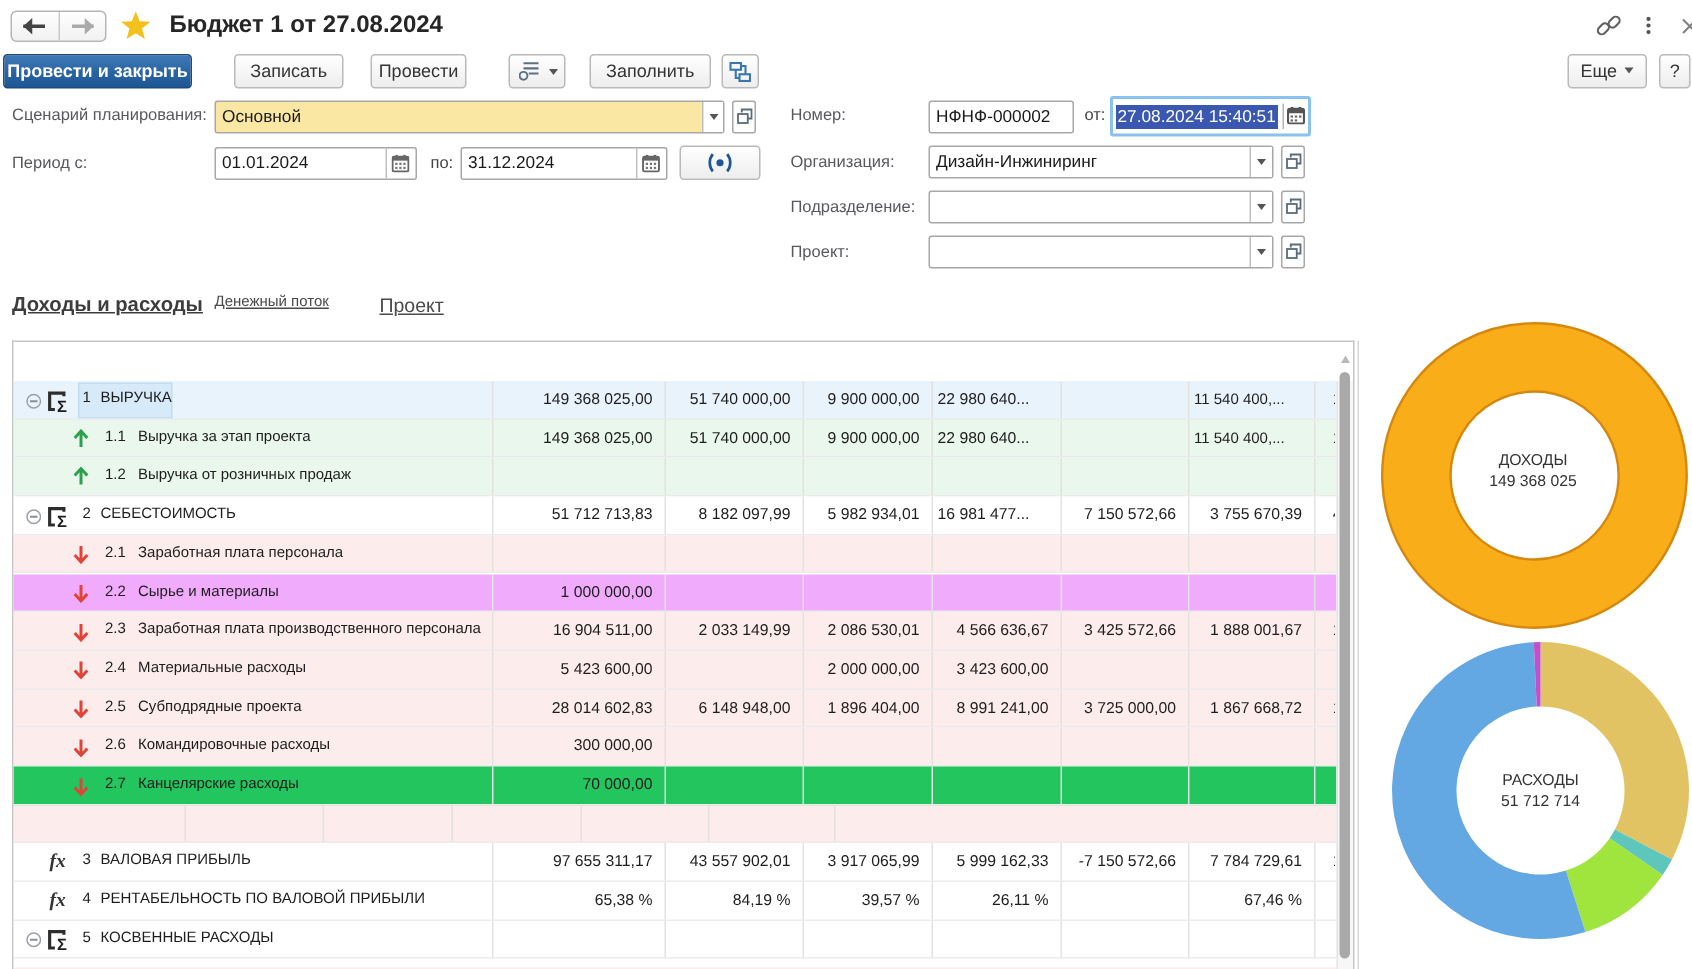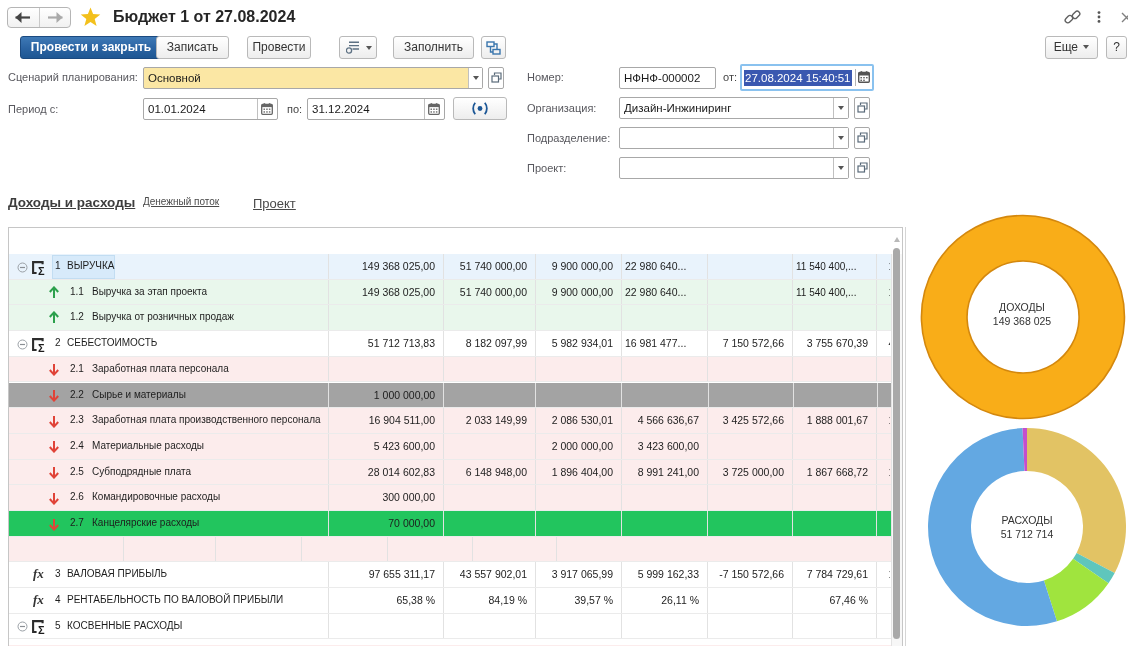--- a/index.html
+++ b/index.html
@@ -47,21 +47,21 @@
 </svg>
 <svg class="abs" style="left:1097px;top:11px;" width="4" height="12" viewBox="0 0 4 12">
     <circle cx="2" cy="1.6" r="1.4" fill="#555"></circle>
     <circle cx="2" cy="6" r="1.4" fill="#555"></circle>
     <circle cx="2" cy="10.4" r="1.4" fill="#555"></circle>
   </svg>
 <svg class="abs" style="left:1121px;top:12px;" width="11" height="11" viewBox="0 0 11 11">
   <path d="M1 1 L10 10 M10 1 L1 10" stroke="#808080" stroke-width="1.4"></path>
 </svg>
 
-<div class="btn" style="left:20px;width:142px;background:linear-gradient(#3e79b6,#2a63a2 55%,#1e5793);border-color:#1b4a80;color:#fff;font-weight:bold;font-size:12px;">Провести и закрыть</div>
+<div class="btn" style="left:2px;width:126px;background:linear-gradient(#3e79b6,#2a63a2 55%,#1e5793);border-color:#1b4a80;color:#fff;font-weight:bold;font-size:12px;">Провести и закрыть</div>
 <div class="btn" style="left:156px;width:73px;">Записать</div>
 <div class="btn" style="left:247px;width:64px;">Провести</div>
 <div class="btn" style="left:339px;width:38px;"></div>
 <svg class="abs" style="left:346px;top:41px;" width="15" height="13" viewBox="0 0 15 13">
   <g stroke="#5d7183" stroke-width="1.4" fill="none">
     <path d="M3 1.2 H13 M3 4.6 H13 M6.5 8 H13"></path>
   </g>
   <circle cx="3" cy="9.5" r="2.6" fill="none" stroke="#5d7183" stroke-width="1.3"></circle>
 </svg>
 <div class="ddarrow" style="left:366px;top:46px;"></div>
@@ -334,21 +334,21 @@
         <div class="num"></div>
       </div>
 <div class="cell" style="width:85px;">
         <div class="num"></div>
       </div>
 <div class="cell" style="width:84px;">
         <div class="num"></div>
       </div>
 <div class="cell" style="width:13px;position:relative;border-right:none;overflow:hidden;"></div>
 </div>
-<div class="row" style="top:154.5px;background:#a3a3a3;justify-content:space-between;">
+<div class="row" style="top:154.5px;background:#f0abfc;">
 <div class="cell" style="width:320px;position:relative;">
         <svg style="position:absolute;left:39px;top:6.5px;" width="12" height="13" viewBox="0 0 12 13">
           <path d="M6 1 V10.8 M1.8 7 L6 11.6 L10.2 7" fill="none" stroke="#e04338" stroke-width="2"></path>
         </svg>
         <span style="position:absolute;left:61px;top:6px;">2.2</span>
         <span style="position:absolute;left:83px;top:6px;">Сырье и материалы</span>
       </div>
 <div class="cell" style="width:115px;">
         <div class="num">1 000 000,00</div>
       </div>
@@ -426,21 +426,21 @@
         <div class="num"></div>
       </div>
 <div class="cell" style="width:13px;position:relative;border-right:none;overflow:hidden;"></div>
 </div>
 <div class="row" style="top:231.6px;background:#fcecec;">
 <div class="cell" style="width:320px;position:relative;">
         <svg style="position:absolute;left:39px;top:6.5px;" width="12" height="13" viewBox="0 0 12 13">
           <path d="M6 1 V10.8 M1.8 7 L6 11.6 L10.2 7" fill="none" stroke="#e04338" stroke-width="2"></path>
         </svg>
         <span style="position:absolute;left:61px;top:6px;">2.5</span>
-        <span style="position:absolute;left:83px;top:6px;">Субподрядные плата</span>
+        <span style="position:absolute;left:83px;top:6px;">Субподрядные проекта</span>
       </div>
 <div class="cell" style="width:115px;">
         <div class="num">28 014 602,83</div>
       </div>
 <div class="cell" style="width:92px;">
         <div class="num">6 148 948,00</div>
       </div>
 <div class="cell" style="width:86px;">
         <div class="num">1 896 404,00</div>
       </div>

